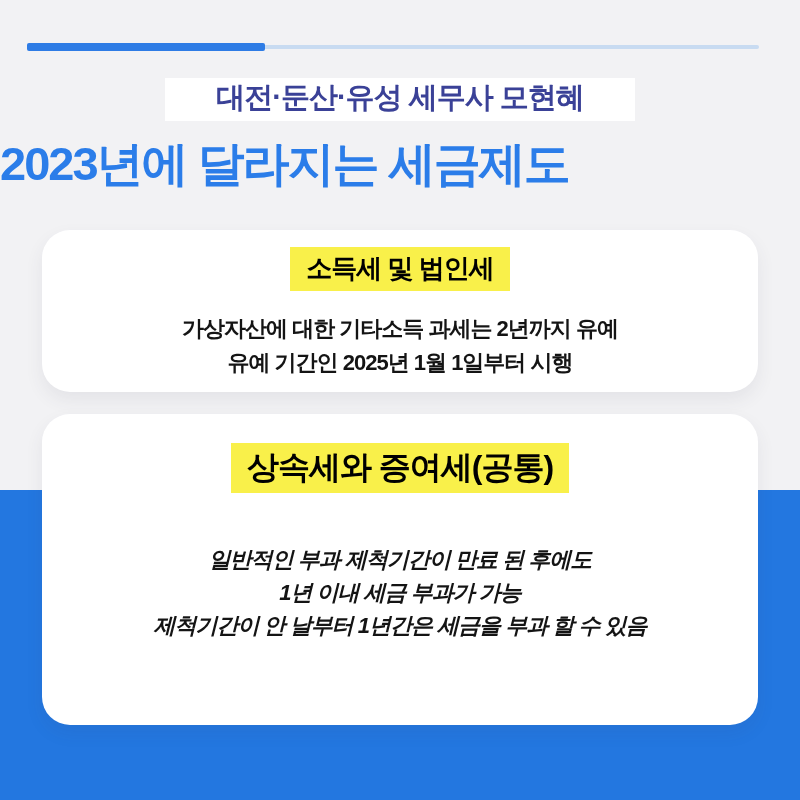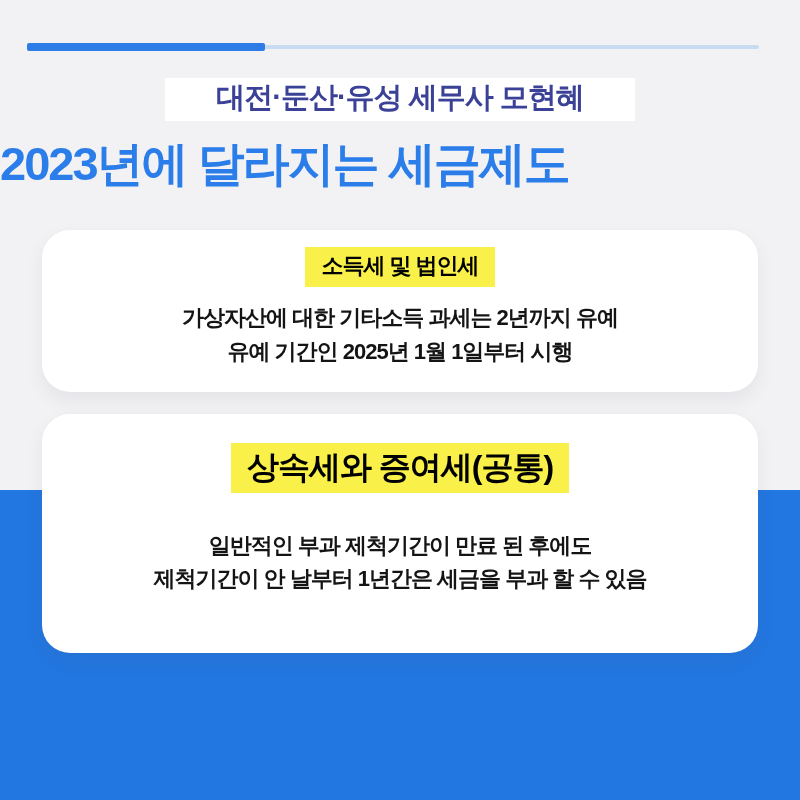--- a/index.html
+++ b/index.html
@@ -72,39 +72,39 @@
     position: absolute;
     left: 42px;
     width: 716px;
     background: #ffffff;
     border-radius: 28px;
     box-shadow: 0 8px 18px rgba(60, 70, 90, 0.08);
     box-sizing: border-box;
     text-align: center;
   }
   .card-1 { top: 230px; height: 162px; padding-top: 17px; }
-  .card-2 { top: 414px; height: 239px; padding-top: 29px; }
+  .card-2 { top: 414px; height: 311px; padding-top: 29px; }
   .card-heading {
     margin: 0;
     text-align: center;
     line-height: 1;
   }
   .card-heading mark {
     display: inline-block;
     background: #f9f04a;
     color: #000000;
     font-weight: 800;
     padding: 8px 16px 10px 16px;
     letter-spacing: -1px;
     white-space: nowrap;
   }
-  .card-1 .card-heading mark { font-size: 22px; }
+  .card-1 .card-heading mark { font-size: 26px; }
   .card-2 .card-heading mark { font-size: 32px; }
-  .card-body { margin-top: 14px; }
-  .card-2 .card-body { margin-top: 36px; }
+  .card-body { margin-top: 21px; }
+  .card-2 .card-body { margin-top: 50px; font-style: italic; }
   .card-line {
     margin: 0;
     font-size: 22px;
     font-weight: 600;
     color: #141414;
     line-height: 34px;
     letter-spacing: -1px;
     white-space: nowrap;
   }
   .card-2 .card-line { line-height: 33px; }
@@ -133,17 +133,18 @@
       <p class="card-line">유예 기간인 2025년 1월 1일부터 시행</p>
     </div>
   </section>
 
   <section class="card card-2">
     <h2 class="card-heading">
       <mark>상속세와 증여세(공통)</mark>
     </h2>
     <div class="card-body">
       <p class="card-line">일반적인 부과 제척기간이 만료 된 후에도</p>
+      <p class="card-line">1년 이내 세금 부과가 가능</p>
       <p class="card-line">제척기간이 안 날부터 1년간은 세금을 부과 할 수 있음</p>
     </div>
   </section>
 
 </div>
 
 </body></html>

